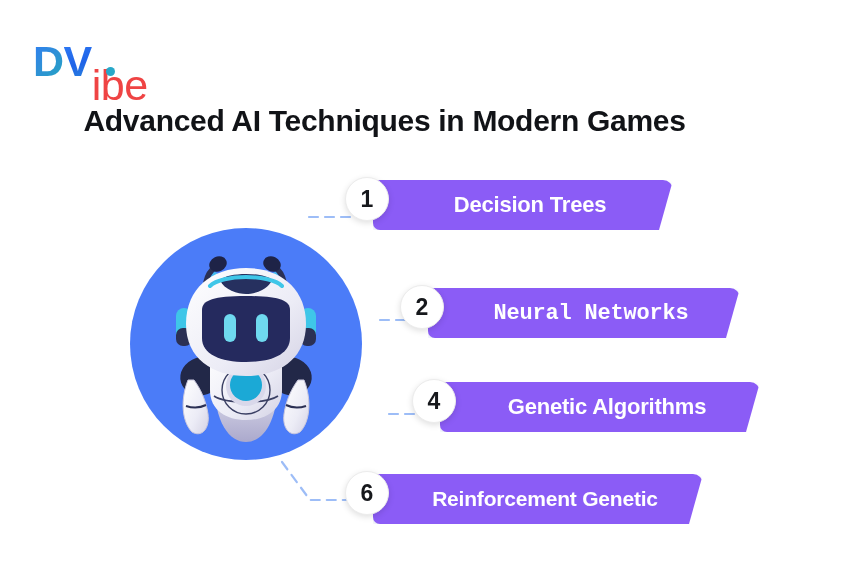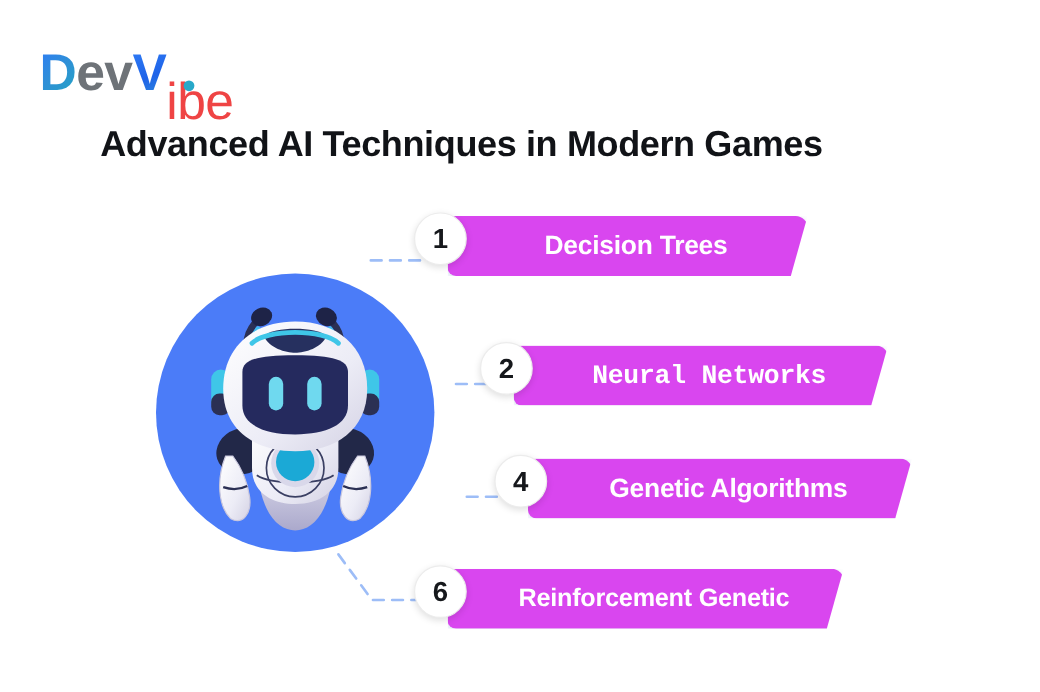--- a/index.html
+++ b/index.html
@@ -56,21 +56,21 @@
   .robot-svg { position:absolute; left:0; top:0; width:232px; height:232px; }
 
   
   .connectors { position:absolute; left:0; top:0; width:867px; height:577px; pointer-events:none; }
 
   
   .row { position:absolute; height:56px; }
   .banner {
     position:absolute; left:28px; top:0;
     height:50px;
-    background:#d946ef;
+    background:#8b5cf6;
     display:flex; align-items:center; justify-content:center;
     border-radius:7px 10px 10px 7px;
     color:#ffffff; font-size:22px; font-weight:700;
     letter-spacing:-0.2px;
     padding:0 20px 0 34px;
     clip-path:polygon(0 0, 100% 0, calc(100% - 14px) 100%, 0 100%);
     box-shadow:0 2px 5px rgba(60,90,180,0.18);
   }
   .badge {
     position:absolute; left:0; top:-3px;
@@ -93,21 +93,20 @@
   #row-4 { left:345px; top:474px; }
   #row-4 .banner { width:330px; font-size:21px; }
 </style>
 </head>
 <body>
 
 <div class="page">
 
   <div class="logo">
     <span class="logo-d">D</span>
-      <span class="logo-ev">ev</span>
       <span class="logo-v">V</span>
       <span class="logo-ibe"><span>ibe</span><span class="logo-dot"></span></span>
   </div>
 
   <div class="title">Advanced AI Techniques in Modern Games</div>
 
   <svg class="connectors" viewBox="0 0 867 577" xmlns="http://www.w3.org/2000/svg">
     <path d="M 309 217 L 360 217" fill="none" stroke="#9dbdf7" stroke-width="2.2" stroke-dasharray="9 7" stroke-linecap="round"></path>
     <path d="M 380 320 L 416 320" fill="none" stroke="#9dbdf7" stroke-width="2.2" stroke-dasharray="9 7" stroke-linecap="round"></path>
     <path d="M 389 414 L 428 414" fill="none" stroke="#9dbdf7" stroke-width="2.2" stroke-dasharray="9 7" stroke-linecap="round"></path>

